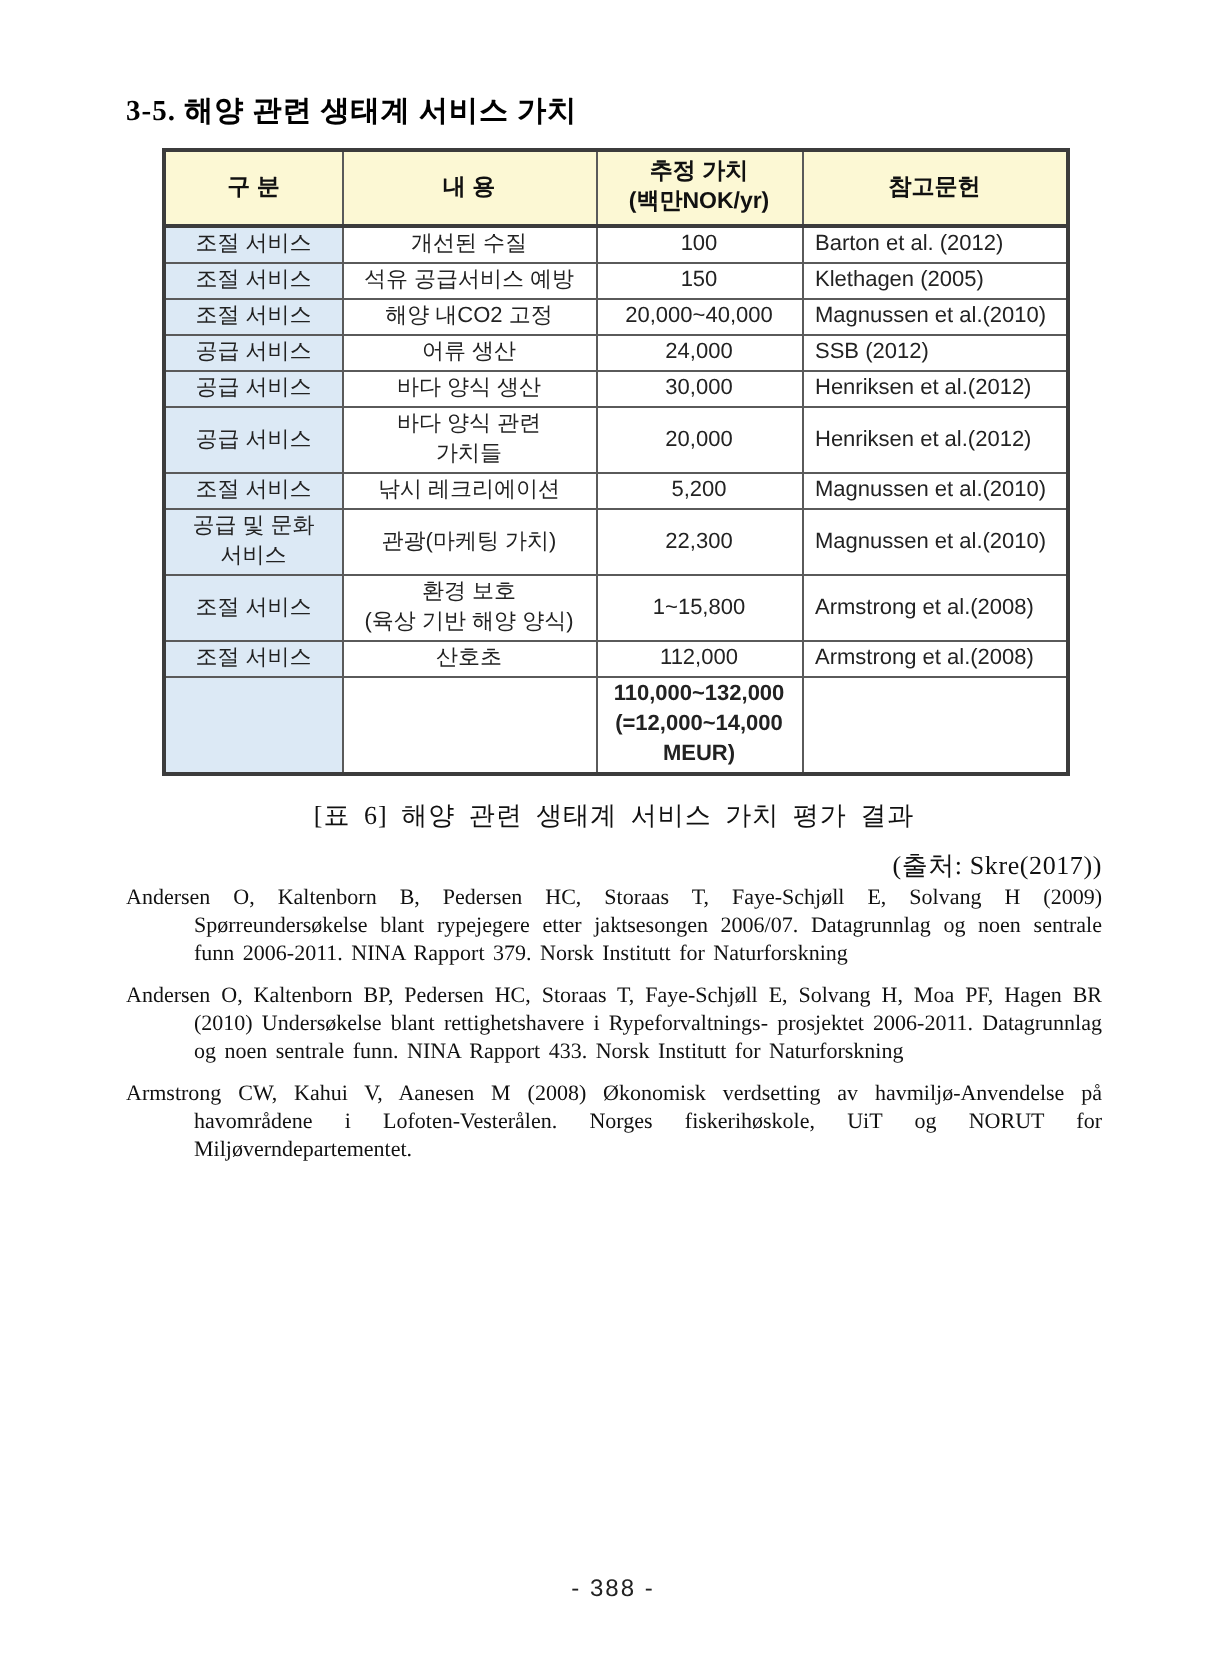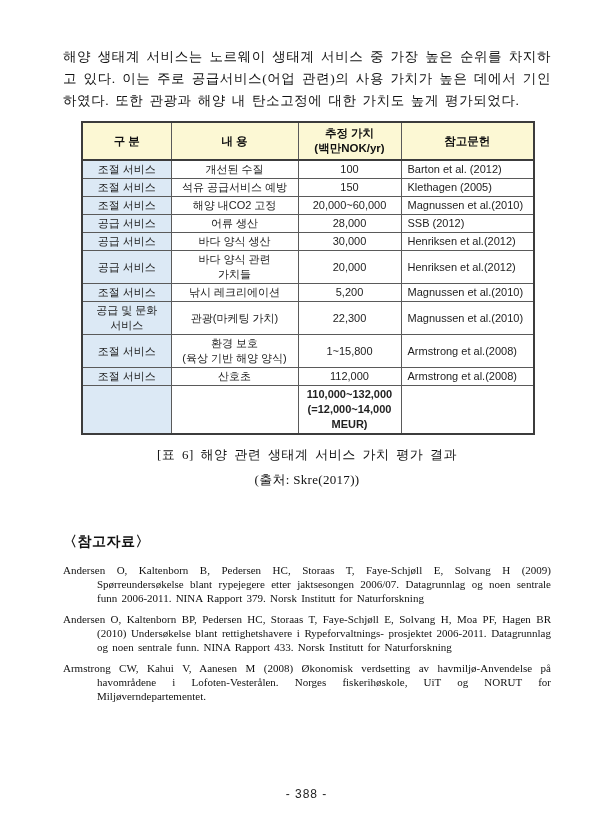--- a/index.html
+++ b/index.html
@@ -64,21 +64,21 @@
   .value-table td.ref{text-align:left;padding-left:6px;}
   .value-table tr.total-row td{height:48px;}
   .value-table tr.total-row td.val{font-weight:bold;}
   .table-caption{
     text-align:center;
     font-size:13px;
     margin-top:11px;
     letter-spacing:0.5px;word-spacing:3px;
   }
   .table-source{
-    text-align:center;
+    text-align:right;
     font-size:13px;
     margin-top:7px;
     letter-spacing:0.3px;
   }
   .ref-heading{
     font-size:14px;font-weight:bold;
     margin-top:44px;margin-bottom:12px;
     letter-spacing:0.5px;
   }
   .ref-item{
@@ -96,22 +96,22 @@
     font-size:12px;color:#222;
     letter-spacing:1px;
   }
 </style>
 </head>
 <body>
 
 <div class="page">
   <div class="content">
 
-
-    <p class="intro">해양 생태계 서비스는 노르웨이 생태계 서비스 중 가장 높은 순위를 차지하고 있다. 이는 주로 공급서비스(어업 관련)의 사용 가치가 높은 데에서 기인하였다. 또한 관광과 해양 내 탄소고정에 대한 가치도 높게 평가되었다.</p>
+    <h1 class="section-title">3-5. 해양 관련 생태계 서비스 가치</h1>
+
 
     <table class="value-table">
       <colgroup>
         <col class="c-cat">
           <col class="c-cont">
           <col class="c-val">
           <col class="c-ref">
       </colgroup>
       <thead>
         <tr>
@@ -131,27 +131,27 @@
         </tr>
         <tr>
           <td class="cat">조절 서비스</td>
           <td>석유 공급서비스 예방</td>
           <td class="val">150</td>
           <td class="ref">Klethagen (2005)</td>
         </tr>
         <tr>
           <td class="cat">조절 서비스</td>
           <td>해양 내CO2 고정</td>
-          <td class="val">20,000~60,000</td>
+          <td class="val">20,000~40,000</td>
           <td class="ref">Magnussen et al.(2010)</td>
         </tr>
         <tr>
           <td class="cat">공급 서비스</td>
           <td>어류 생산</td>
-          <td class="val">28,000</td>
+          <td class="val">24,000</td>
           <td class="ref">SSB (2012)</td>
         </tr>
         <tr>
           <td class="cat">공급 서비스</td>
           <td>바다 양식 생산</td>
           <td class="val">30,000</td>
           <td class="ref">Henriksen et al.(2012)</td>
         </tr>
         <tr>
           <td class="cat">공급 서비스</td>
@@ -193,21 +193,20 @@
 (=12,000~14,000
 MEUR)</td>
           <td class="ref"></td>
         </tr>
       </tbody>
     </table>
 
     <div class="table-caption">[표 6] 해양 관련 생태계 서비스 가치 평가 결과</div>
     <div class="table-source">(출처: Skre(2017))</div>
 
-    <div class="ref-heading">〈참고자료〉</div>
 
     <p class="ref-item">Andersen O, Kaltenborn B, Pedersen HC, Storaas T, Faye-Schjøll E, Solvang H (2009) Spørreundersøkelse blant rypejegere etter jaktsesongen 2006/07. Datagrunnlag og noen sentrale funn 2006-2011. NINA Rapport 379. Norsk Institutt for Naturforskning</p>
     <p class="ref-item">Andersen O, Kaltenborn BP, Pedersen HC, Storaas T, Faye-Schjøll E, Solvang H, Moa PF, Hagen BR (2010) Undersøkelse blant rettighetshavere i Rypeforvaltnings- prosjektet 2006-2011. Datagrunnlag og noen sentrale funn. NINA Rapport 433. Norsk Institutt for Naturforskning</p>
     <p class="ref-item">Armstrong CW, Kahui V, Aanesen M (2008) Økonomisk verdsetting av havmiljø-Anvendelse på havområdene i Lofoten-Vesterålen. Norges fiskerihøskole, UiT og NORUT for Miljøverndepartementet.</p>
 
   </div>
 
   <div class="page-number">- 388 -</div>
 </div>
 

